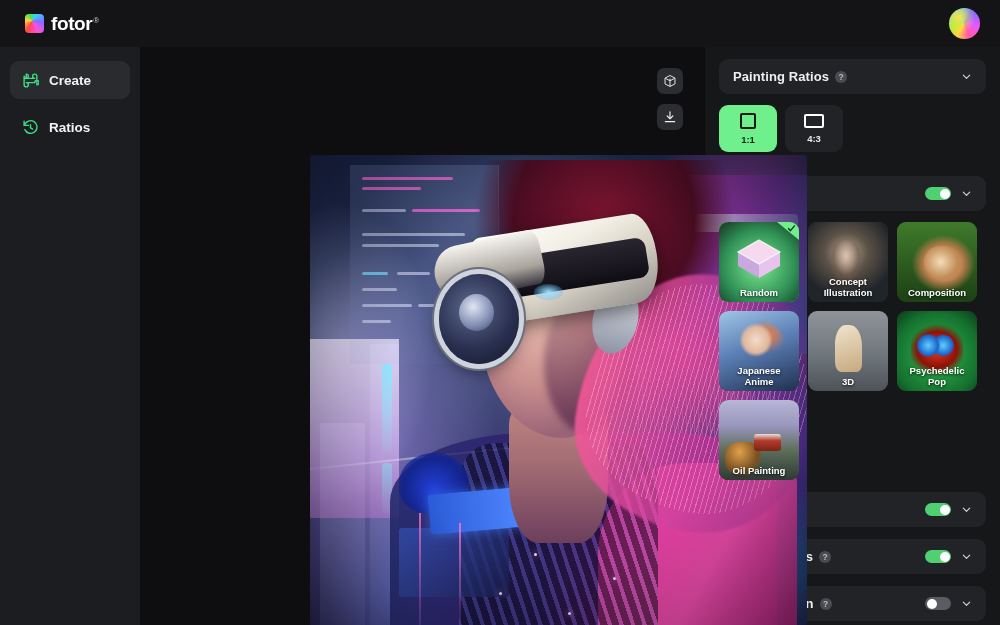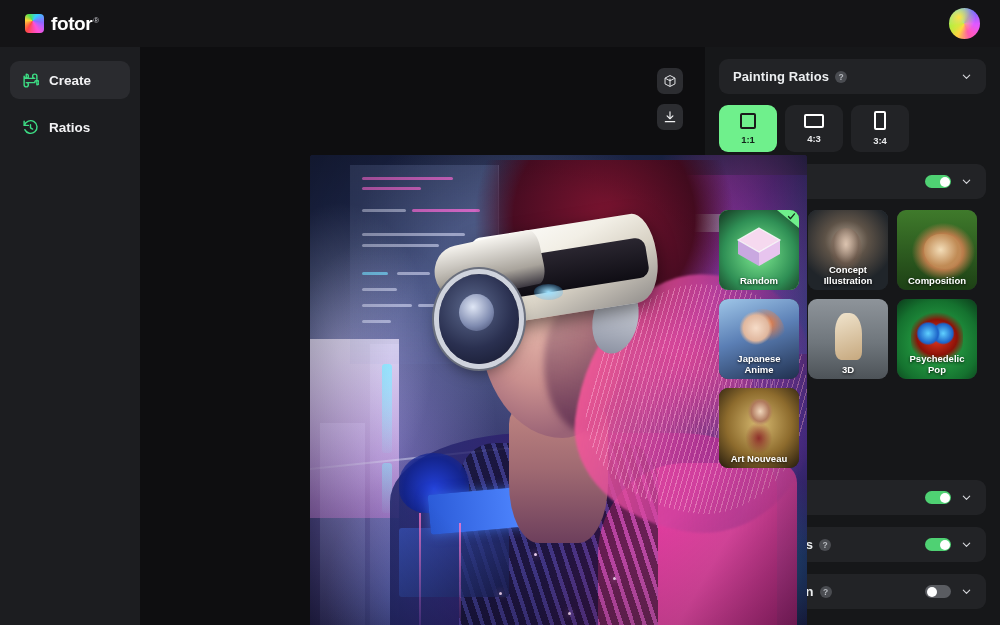--- a/index.html
+++ b/index.html
@@ -309,21 +309,21 @@
     background: #4fd173; cursor: pointer;
   }
   .toggle.off { background: #5a5c61; }
   .toggle .knob {
     position: absolute; top: 1.5px; right: 1.5px;
     width: 10px; height: 10px; border-radius: 50%; background: #fff;
   }
   .toggle.off .knob { right: auto; left: 1.5px; }
   .chev { width: 11px; height: 11px; display: block; cursor: pointer; }
 
-  .ratios { display: flex; gap: 8px; margin-bottom: 12px; }
+  .ratios { display: flex; gap: 8px; margin-bottom: 24px; }
   .ratio {
     width: 58px; height: 47px; border-radius: 9px; background: #222326;
     display: flex; flex-direction: column; align-items: center; justify-content: center;
     gap: 5px; cursor: pointer;
   }
   .ratio.sel { background: #6ff08c; }
   .ratio .glyph { border: 2px solid #fff; border-radius: 2px; }
   .ratio.sel .glyph { border-color: #1a1a1a; }
   .r11 .glyph { width: 16px; height: 16px; }
   .r43 .glyph { width: 20px; height: 14px; }
@@ -574,24 +574,20 @@
 
       <div class="ratios">
         <div class="ratio r11 sel">
           <span class="glyph"></span>
           <span class="lbl">1:1</span>
         </div>
         <div class="ratio r43">
           <span class="glyph"></span>
           <span class="lbl">4:3</span>
         </div>
-        <div class="ratio r34">
-          <span class="glyph"></span>
-          <span class="lbl">3:4</span>
-        </div>
       </div>
 
       <div class="section-head">
         <span class="sh-title">Styles</span>
         <span class="help">?</span>
         <span class="sh-right">
           <span class="toggle">
               <span class="knob"></span>
             </span>
           <svg class="chev" viewBox="0 0 24 24" fill="none" stroke="#d7d9dd" stroke-width="2.4" stroke-linecap="round" stroke-linejoin="round">
@@ -637,25 +633,25 @@
         <div class="style-card">
           <div class="style-thumb th-3d"></div>
           <div class="style-label">3D</div>
         </div>
 
         <div class="style-card">
           <div class="style-thumb th-psych"></div>
           <div class="style-label">Psychedelic Pop</div>
         </div>
 
-
         <div class="style-card">
-          <div class="style-thumb th-nouveau"></div>
-          <div class="style-label">Art Nouveau</div>
-        </div>
+          <div class="style-thumb th-oil"></div>
+          <div class="style-label">Oil Painting</div>
+        </div>
+
       </div>
 
       <div class="section-head" style="margin-bottom:12px">
         <span class="sh-title">Details</span>
         <span class="help">?</span>
         <span class="sh-right">
           <span class="toggle">
               <span class="knob"></span>
             </span>
           <svg class="chev" viewBox="0 0 24 24" fill="none" stroke="#d7d9dd" stroke-width="2.4" stroke-linecap="round" stroke-linejoin="round">

